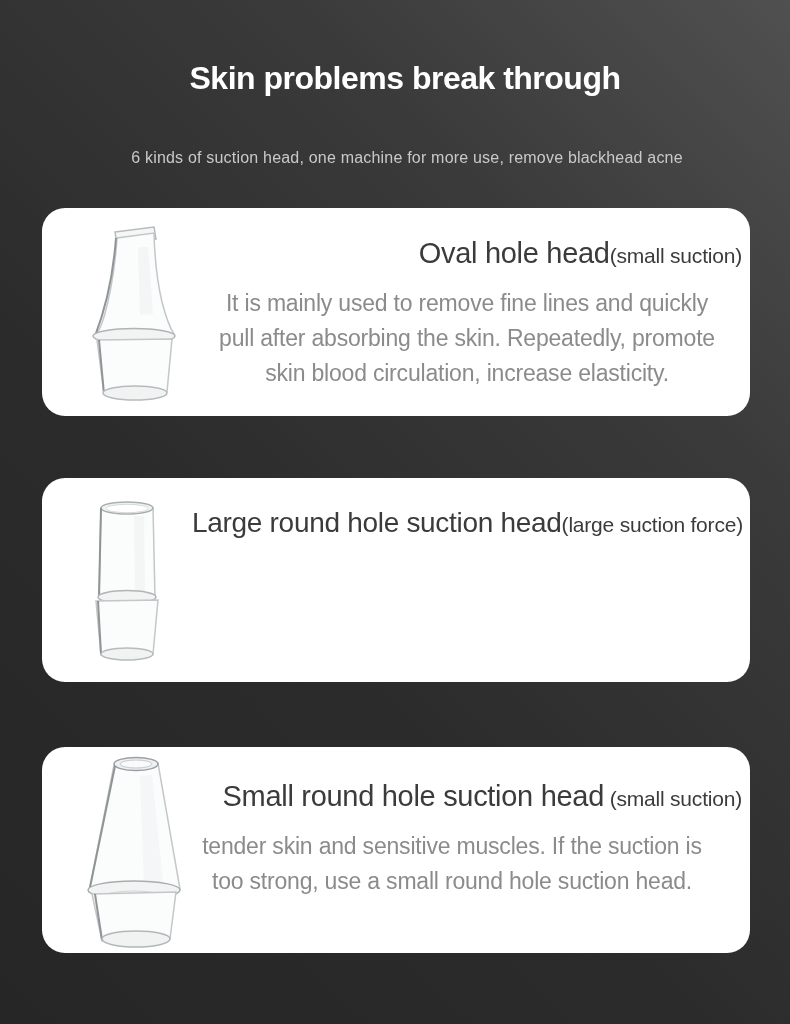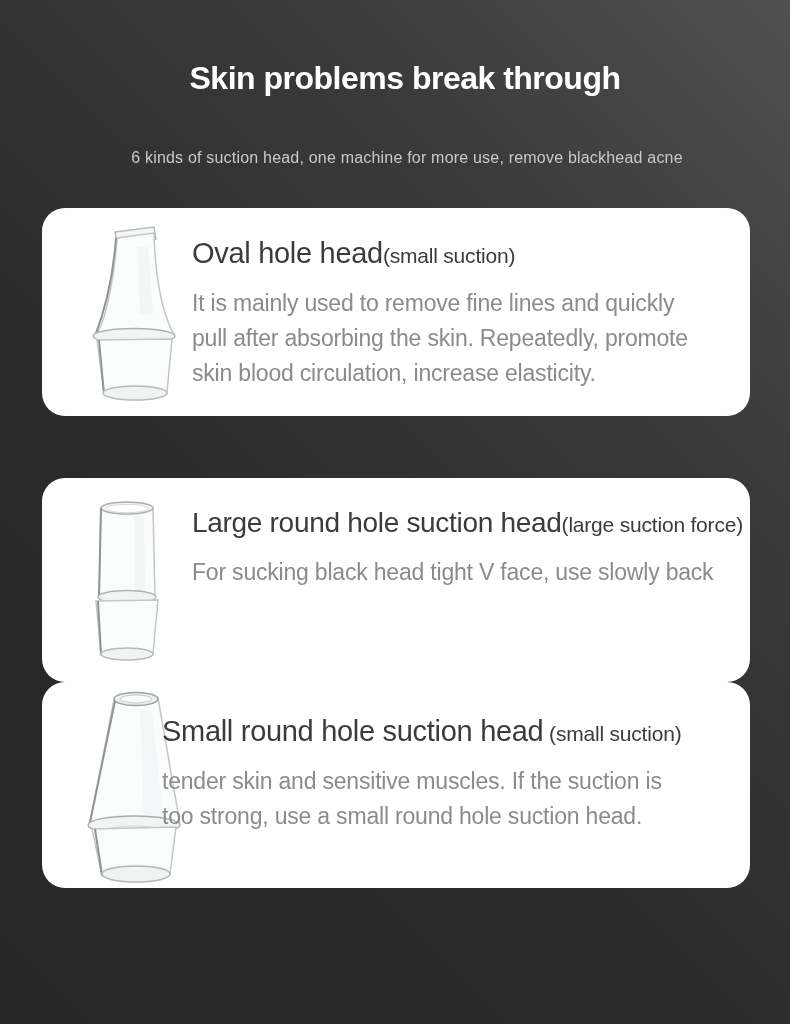--- a/index.html
+++ b/index.html
@@ -22,39 +22,40 @@
   }
   .cards{
     position:absolute;top:208px;left:42px;width:708px;
     display:flex;flex-direction:column;
   }
   .card{
     position:relative;width:708px;background:#ffffff;border-radius:23px;
     box-sizing:border-box;
   }
   .card--1{height:208px;margin-bottom:62px;}
-  .card--2{height:204px;}
+  .card--2{height:204px;margin-bottom:65px;}
   .card--3{height:206px;}
   .card-illustration{position:absolute;}
   .card--1 .card-illustration{left:36px;top:14px;}
   .card--2 .card-illustration{left:30px;top:18px;}
   .card--3 .card-illustration{left:32px;top:4px;}
   .card-text{
     position:relative;box-sizing:border-box;height:100%;
     padding:26px 8px 0 150px;
   }
   .card--3 .card-text{padding-top:30px;padding-left:120px;}
   .card-heading{
     margin:0 0 11px 0;white-space:nowrap;
     font-size:29px;font-weight:400;color:#3b3b3b;letter-spacing:-0.3px;
     line-height:38px;
+    text-align:right;
   }
   .card--2 .card-heading{font-size:28px;}
   .heading-note{font-size:21px;color:#3b3b3b;letter-spacing:-0.2px;}
-  .card-body{margin:0;}
+  .card-body{margin:0;text-align:center;}
   .body-line{
     font-size:23px;line-height:35px;color:#8b8b8b;
     white-space:nowrap;letter-spacing:-0.2px;
   }
 </style>
 </head>
 <body>
 
 <div class="page">
 
@@ -98,21 +99,20 @@
           <path d="M29 12 L27 101" fill="none" stroke="#8f9496" stroke-width="2"></path>
           <ellipse cx="55" cy="101" rx="29" ry="6.5" fill="#f2f4f4" stroke="#b0b5b7" stroke-width="1.5"></ellipse>
           <path d="M24 105 L86 104 L81 158 L29 159 Z" fill="#fbfcfc" stroke="#c3c7c9" stroke-width="1.5"></path>
           <path d="M26 105 L29 158" fill="none" stroke="#8f9496" stroke-width="2"></path>
           <ellipse cx="55" cy="158" rx="26" ry="6" fill="#f1f3f3" stroke="#b6bbbd" stroke-width="1.5"></ellipse>
         </svg>
       </div>
       <div class="card-text">
         <h2 class="card-heading"><span>Large round hole suction head</span><span class="heading-note">(large suction force)</span></h2>
         <div class="card-body">
-          <div class="body-line">For sucking black head tight V face, use slowly back</div>
         </div>
       </div>
     </article>
 
     <article class="card card--3">
       <div class="card-illustration">
         <svg width="118" height="198" viewBox="0 0 118 198">
           <path d="M40 14 L84 12 L106 138 L15 141 Z" fill="#fbfcfc" stroke="#c3c7c9" stroke-width="1.5"></path>
           <path d="M66 25 L78 24 L89 132 L70 133 Z" fill="#eef0f1" opacity="0.5"></path>
           <ellipse cx="62" cy="13" rx="22" ry="6.5" fill="#eef0f1" stroke="#9aa0a3" stroke-width="1.5"></ellipse>

